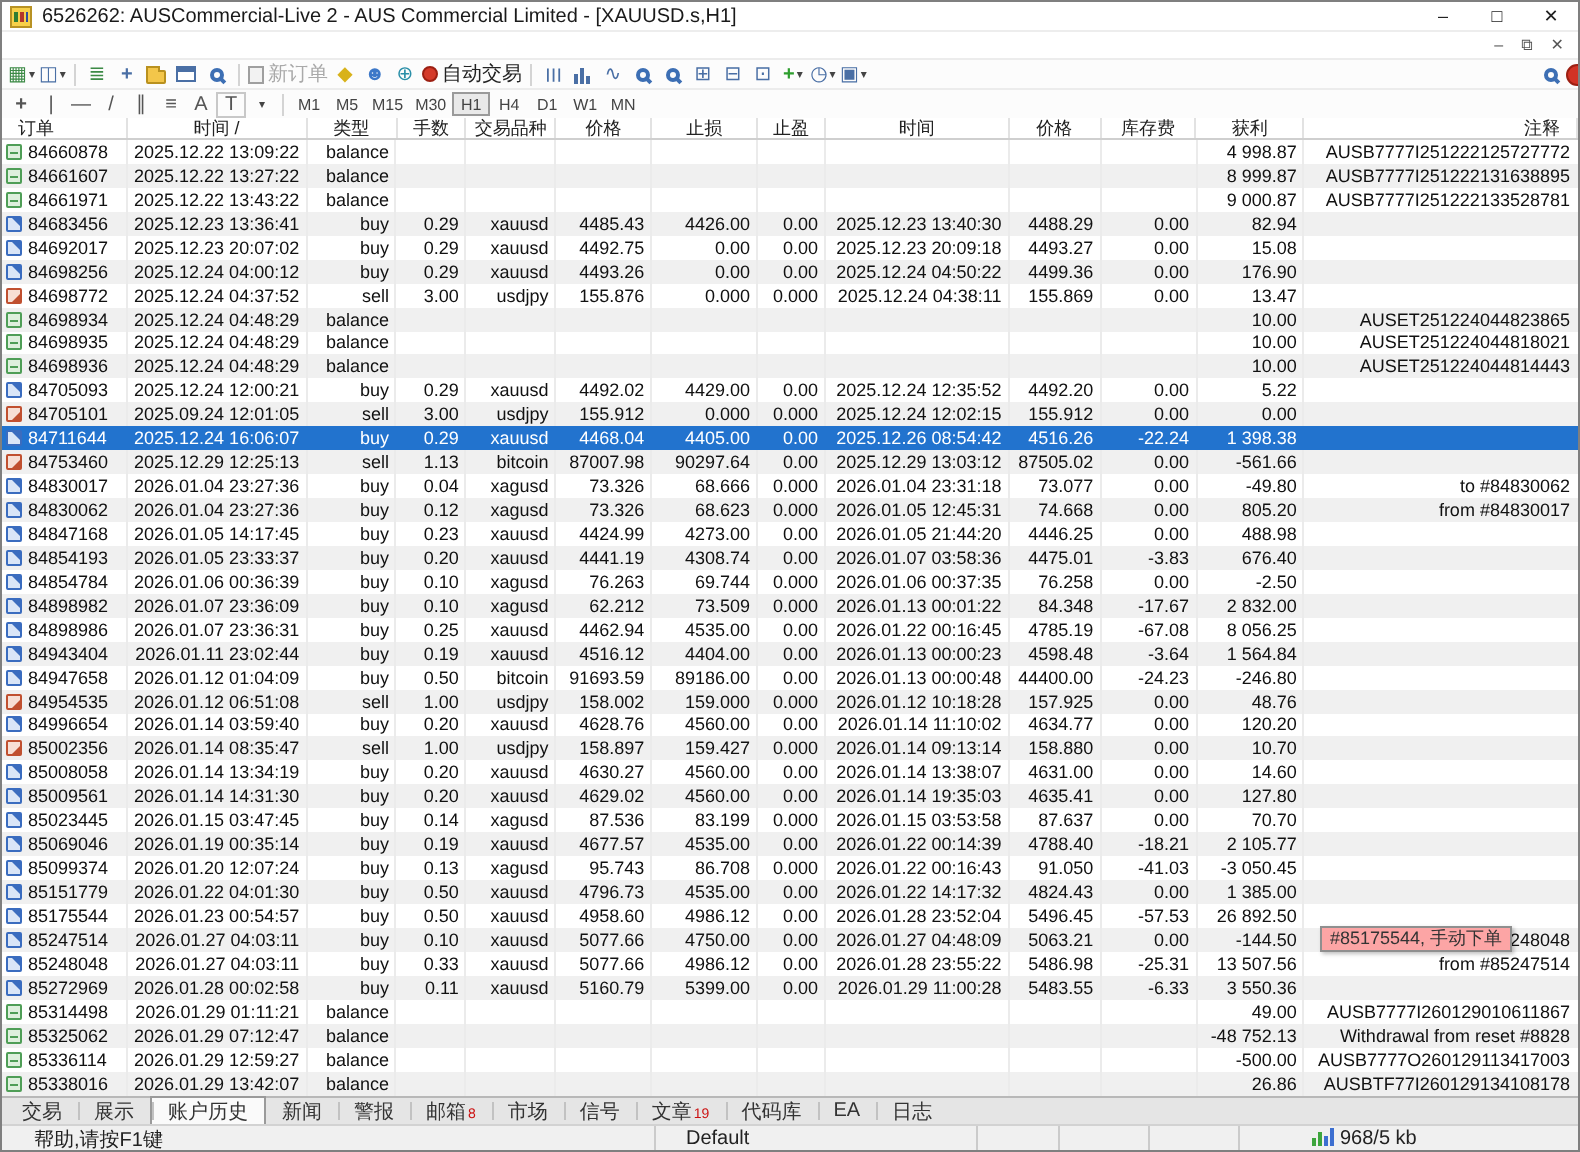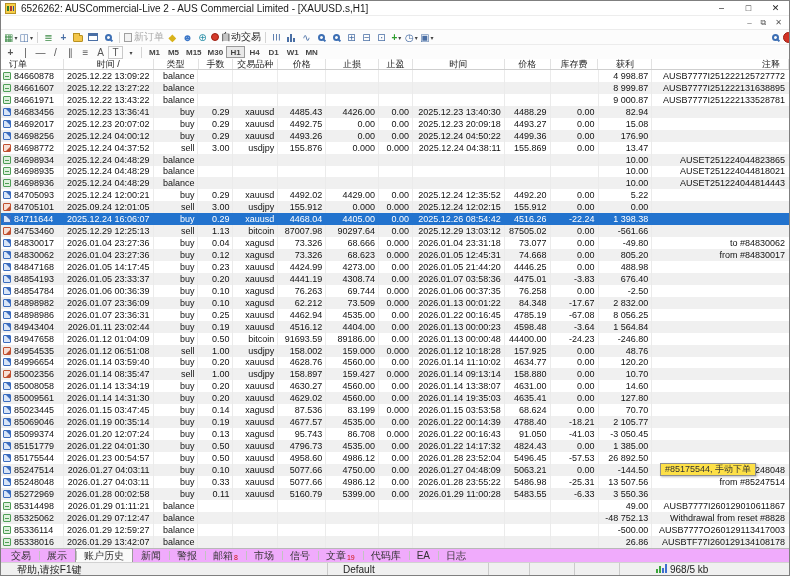--- a/index.html
+++ b/index.html
@@ -31,21 +31,21 @@
   .folder::before{content:"";position:absolute;top:-3px;left:-1px;width:5px;height:2px;background:#f3c64a;border:1px solid #b9911f;border-bottom:none}
   .winicon{width:10px;height:8px;border:1px solid #4a6fa5;background:#fff}
   .winicon::before{content:"";display:block;height:2px;background:#4a6fa5}
   .candles{display:flex;gap:1px;align-items:flex-end;height:9px}
   .candles i{width:2px;background:#4a6fa5;display:block}
   .candles i:nth-child(1){height:5px}.candles i:nth-child(2){height:8px}.candles i:nth-child(3){height:4px}
   .doc{width:8px;height:9px;border:1px solid #9f9f9f;background:#f2f2f2}
   .reddot{width:8px;height:8px;border-radius:50%;background:#d43a2a;border:1px solid #9c1f12}
   .vbars{transform:rotate(90deg);font-size:9px;color:#4a6fa5}
   .tf{height:12px;min-width:19px;display:flex;align-items:center;justify-content:center;
-      font-size:8px;font-weight:bold;color:#444;border:1px solid transparent;padding:0 2px}
+      font-size:8px;font-weight:normal;color:#444;border:1px solid transparent;padding:0 2px}
   .tf.active{background:#e9e9e9;border:1px solid #9a9a9a}
   .redbadge{width:11px;height:11px;border-radius:50%;background:#d23225;border:1px solid #9c1f12;margin-right:-5px;flex:none}
   
   .thead{display:flex;height:11px;background:#fff;border-bottom:1px solid #cfcfcf;color:#222}
   .hc{display:flex;align-items:center;justify-content:center;border-right:1px solid #e2e2e2;overflow:hidden;white-space:nowrap}
   .hc.left{justify-content:flex-start;padding-left:8px}
   .hc.right{justify-content:flex-end;padding-right:8px}
   .rows{height:478px;overflow:hidden}
   .tr{display:flex;height:11.95px;align-items:center;background:#fff}
   .tr:nth-child(even){background:#f0f0f0}
@@ -57,24 +57,24 @@
   .c6{width:53px}.c7{width:34px}.c8{width:92px}.c9{width:46px}.c10{width:48px}.c11{width:54px}
   .c12{width:137px;box-shadow:none !important}
   .ric{display:inline-block;width:8px;height:8px;margin:0 3px 0 2px;border-radius:1px;position:relative;flex:none}
   .tr.buy .ric{border:1px solid #3a6cbf;background:#d9e5f7}
   .tr.buy .ric::after{content:"";position:absolute;right:0;top:0;border-top:4px solid #3a6cbf;border-left:4px solid transparent}
   .tr.sell .ric{border:1px solid #c05030;background:#f7dfd5}
   .tr.sell .ric::after{content:"";position:absolute;right:0;bottom:0;border-bottom:4px solid #c05030;border-left:4px solid transparent}
   .tr.balance .ric{border:1px solid #4f9e57;background:#def0dd}
   .tr.balance .ric::after{content:"";position:absolute;left:1px;top:3px;width:4px;height:1px;background:#4f9e57}
   
-  .tooltip{position:absolute;left:659px;top:462px;height:13px;background:#fde047;border:1px solid #8f8f8f;
+  .tooltip{position:absolute;left:659px;top:462px;height:13px;background:#fca5a5;border:1px solid #8f8f8f;
       box-shadow:1px 1px 2px rgba(0,0,0,.25);font-size:9px;color:#333;display:flex;align-items:center;padding:0 4px;z-index:50;white-space:nowrap}
   
-  .tabbar{position:absolute;left:0;right:0;top:547px;height:14px;background:#f0abfc;border-top:1px solid #b8b8b8;
+  .tabbar{position:absolute;left:0;right:0;top:547px;height:14px;background:#e5e5e5;border-top:1px solid #b8b8b8;
       display:flex;align-items:flex-end;font-size:10px;color:#333;padding-left:2px}
   .tab{padding:0 8px;height:13px;display:flex;align-items:center;position:relative}
   .tab+.tab::before{content:"";position:absolute;left:0;top:2px;bottom:2px;width:1px;background:#c2c2c2}
   .tab.active{background:#fafafa;border:1px solid #9a9a9a;border-bottom:none;height:14px;z-index:2}
   .tab.active+.tab::before{display:none}
   .badge{color:#cc1111;font-size:7px;margin-left:1px;align-self:flex-end;margin-bottom:1px}
   
   .statusbar{position:absolute;left:0;right:0;top:561px;height:14px;background:#f0f0f0;border-top:1px solid #d2d2d2;
       display:flex;align-items:center;font-size:10px;color:#222}
   .sb-help{padding-left:16px;width:326px}
@@ -767,21 +767,21 @@
         <span class="ordnum">85023445</span>
       </span>
     <span class="td c1">2026.01.15 03:47:45</span>
     <span class="td c2">buy</span>
     <span class="td c3">0.14</span>
     <span class="td c4">xagusd</span>
     <span class="td c5">87.536</span>
     <span class="td c6">83.199</span>
     <span class="td c7">0.000</span>
     <span class="td c8">2026.01.15 03:53:58</span>
-    <span class="td c9">68.624</span>
+    <span class="td c9">87.637</span>
     <span class="td c10">0.00</span>
     <span class="td c11">70.70</span>
     <span class="td c12"></span>
   </div>
     <div class="tr buy">
     <span class="td c0">
         <i class="ric"></i>
         <span class="ordnum">85069046</span>
       </span>
     <span class="td c1">2026.01.19 00:35:14</span>

